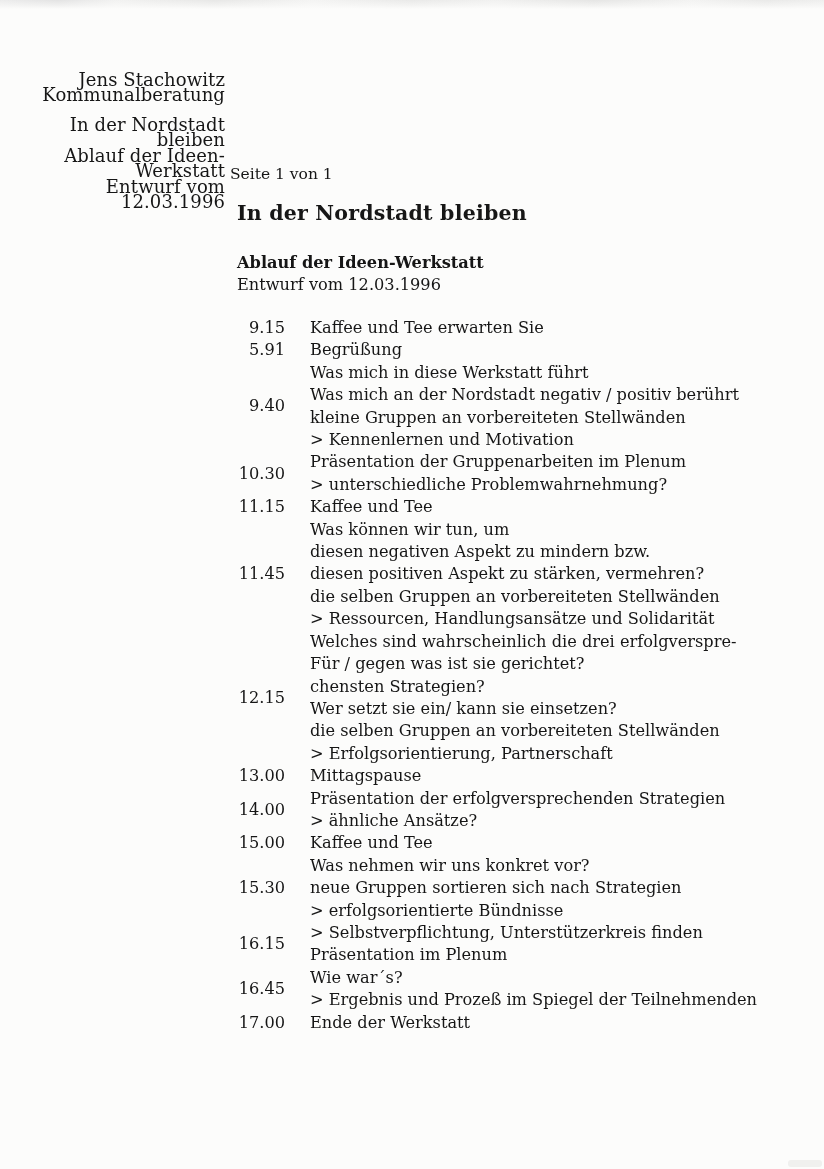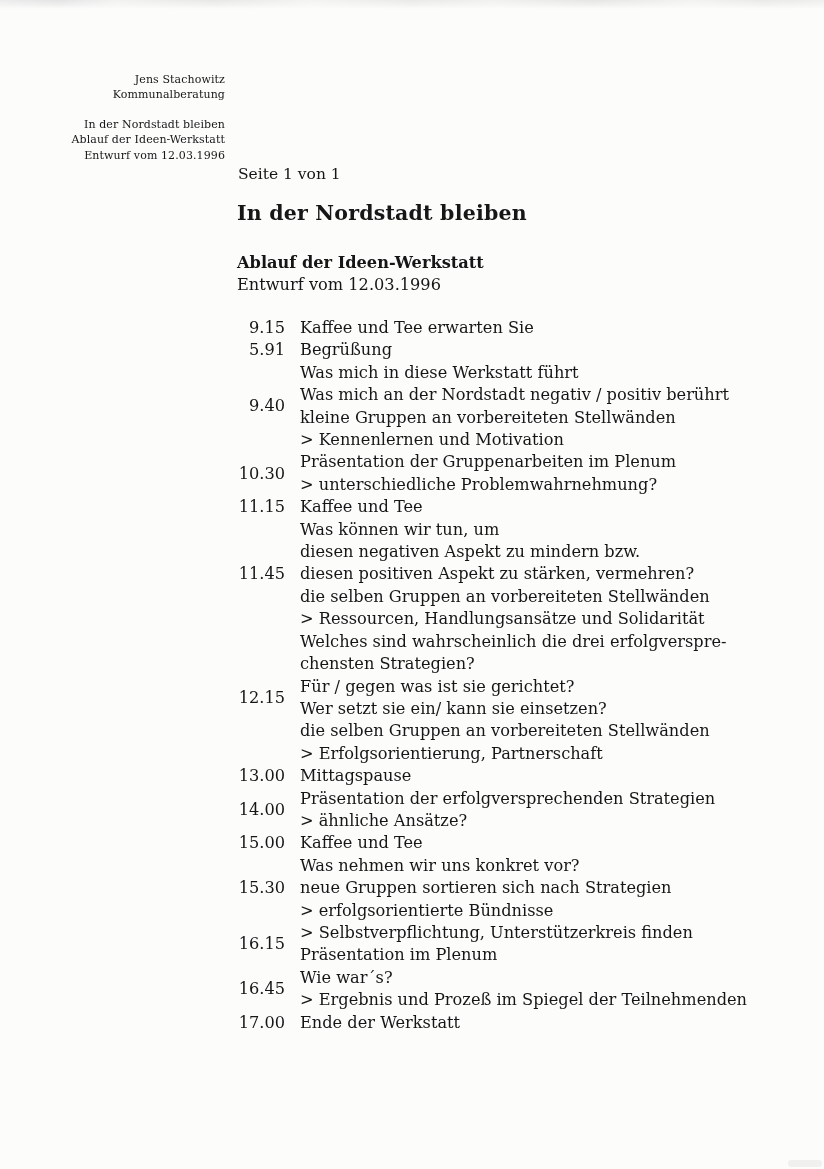--- a/index.html
+++ b/index.html
@@ -32,29 +32,29 @@
     right: 2px; bottom: 2px;
     width: 34px; height: 7px;
     background: #f0f0ee;
     border-radius: 3px;
   }
   .letterhead {
     position: absolute;
     left: 0;
     width: 225px;
     text-align: right;
-    font-size: 11px;
+    font-size: 18px;
     line-height: 15.4px;
     letter-spacing: 0.1px;
   }
   .letterhead-author   { top: 72px; }
   .letterhead-document { top: 117px; }
   .page-indicator {
     position: absolute;
-    left: 238px;
+    left: 230px;
     top: 165px;
     font-size: 15.5px;
   }
   .doc-title {
     position: absolute;
     left: 237px;
     top: 201px;
     font-size: 20.5px;
     font-weight: bold;
     letter-spacing: 0.2px;
@@ -75,21 +75,21 @@
     font-size: 16.2px;
     line-height: 22.4px;
   }
   .row { display: flex; align-items: center; }
   .time {
     flex: 0 0 48px;
     text-align: right;
     white-space: nowrap;
   }
   .desc {
-    margin-left: 15px;
+    margin-left: 25px;
     flex: 1;
   }
   .line { white-space: nowrap; }
 </style>
 </head>
 <body>
 
 <div class="page">
 
   <div class="scan-band-top"></div>
@@ -156,22 +156,22 @@
           <div class="line">diesen negativen Aspekt zu mindern bzw.</div>
           <div class="line">diesen positiven Aspekt zu stärken, vermehren?</div>
           <div class="line">die selben Gruppen an vorbereiteten Stellwänden</div>
           <div class="line">&gt; Ressourcen, Handlungsansätze und Solidarität</div>
         </div>
       </div>
       <div class="row">
         <div class="time">12.15</div>
         <div class="desc">
           <div class="line">Welches sind wahrscheinlich die drei erfolgverspre-</div>
+          <div class="line">Für / gegen was ist sie gerichtet?</div>
           <div class="line">chensten Strategien?</div>
-          <div class="line">Für / gegen was ist sie gerichtet?</div>
           <div class="line">Wer setzt sie ein/ kann sie einsetzen?</div>
           <div class="line">die selben Gruppen an vorbereiteten Stellwänden</div>
           <div class="line">&gt; Erfolgsorientierung, Partnerschaft</div>
         </div>
       </div>
       <div class="row">
         <div class="time">13.00</div>
         <div class="desc">
           <div class="line">Mittagspause</div>
         </div>

